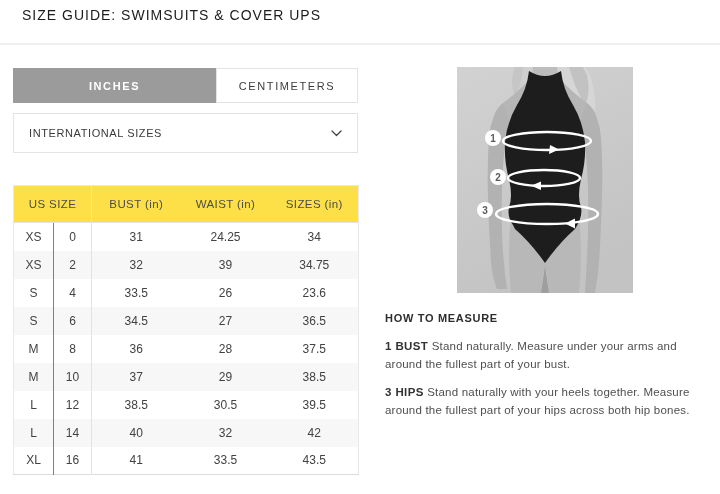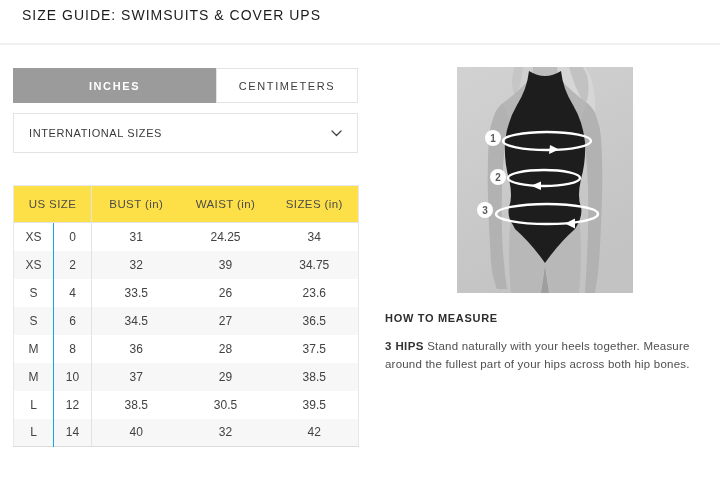--- a/index.html
+++ b/index.html
@@ -163,20 +163,27 @@
   </tr>
 
   <tr>
     <td class="c-letter">L</td>
     <td class="c-number">14</td>
     <td>40</td>
     <td>32</td>
     <td>42</td>
   </tr>
 
+  <tr>
+    <td class="c-letter">XL</td>
+    <td class="c-number">16</td>
+    <td>41</td>
+    <td>33.5</td>
+    <td>43.5</td>
+  </tr>
 </tbody>
   </table>
 </div>
 
 <div class="figure-wrap">
   <svg width="176" height="226" viewBox="0 0 176 226">
     <defs>
       <linearGradient id="bg" x1="0" y1="0" x2="0.4" y2="1">
         <stop offset="0" stop-color="#d2d2d2"></stop>
         <stop offset="1" stop-color="#c3c3c3"></stop>
@@ -218,17 +225,18 @@
       <text x="41" y="113.5" text-anchor="middle" font-size="10" font-weight="bold" fill="#5a5a5a" font-family="Liberation Sans, sans-serif">2</text>
       <circle cx="28" cy="143" r="8" fill="#ffffff"></circle>
       <text x="28" y="146.5" text-anchor="middle" font-size="10" font-weight="bold" fill="#5a5a5a" font-family="Liberation Sans, sans-serif">3</text>
     </g>
   </svg>
 </div>
 
 <div class="measure">
   <div class="measure-heading">HOW TO MEASURE</div>
   <div id="measure-steps">
+  <p class="measure-step"><b>1 BUST</b> <span>Stand naturally. Measure under your arms and around the fullest part of your bust.</span></p>
 
 
   <p class="measure-step"><b>3 HIPS</b> <span>Stand naturally with your heels together. Measure around the fullest part of your hips across both hip bones.</span></p>
 </div>
 </div>
 
 </body></html>

